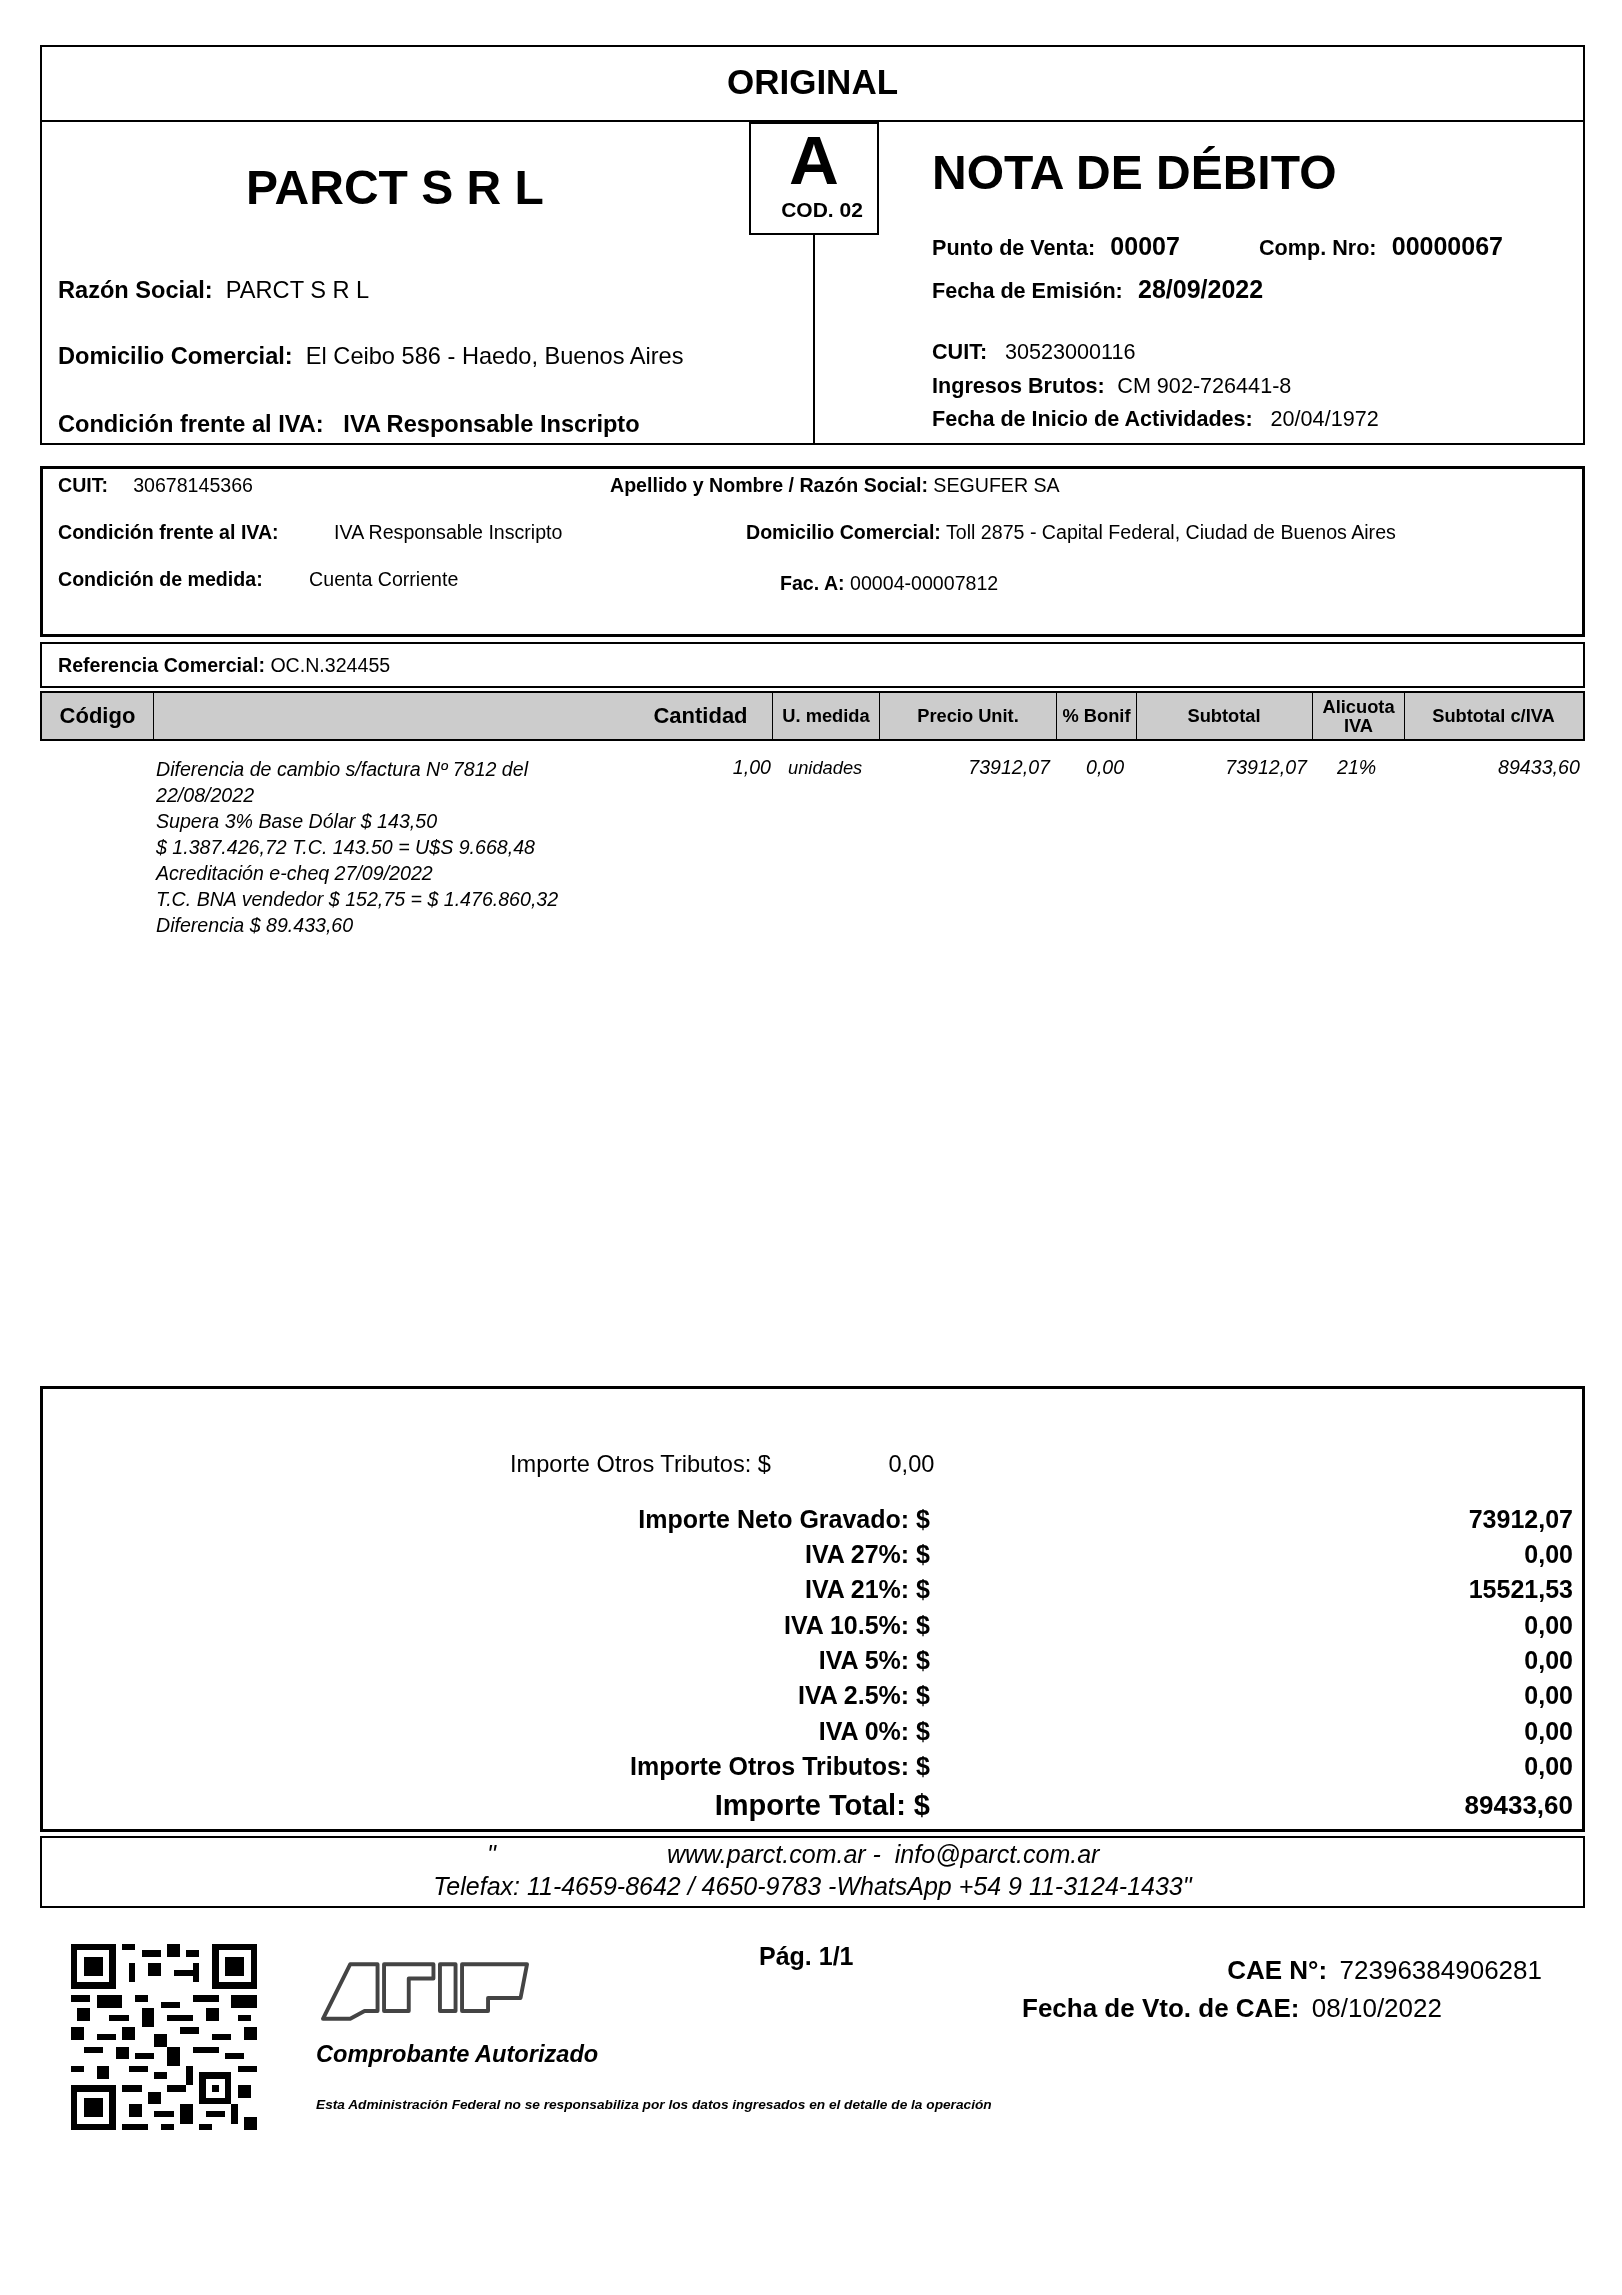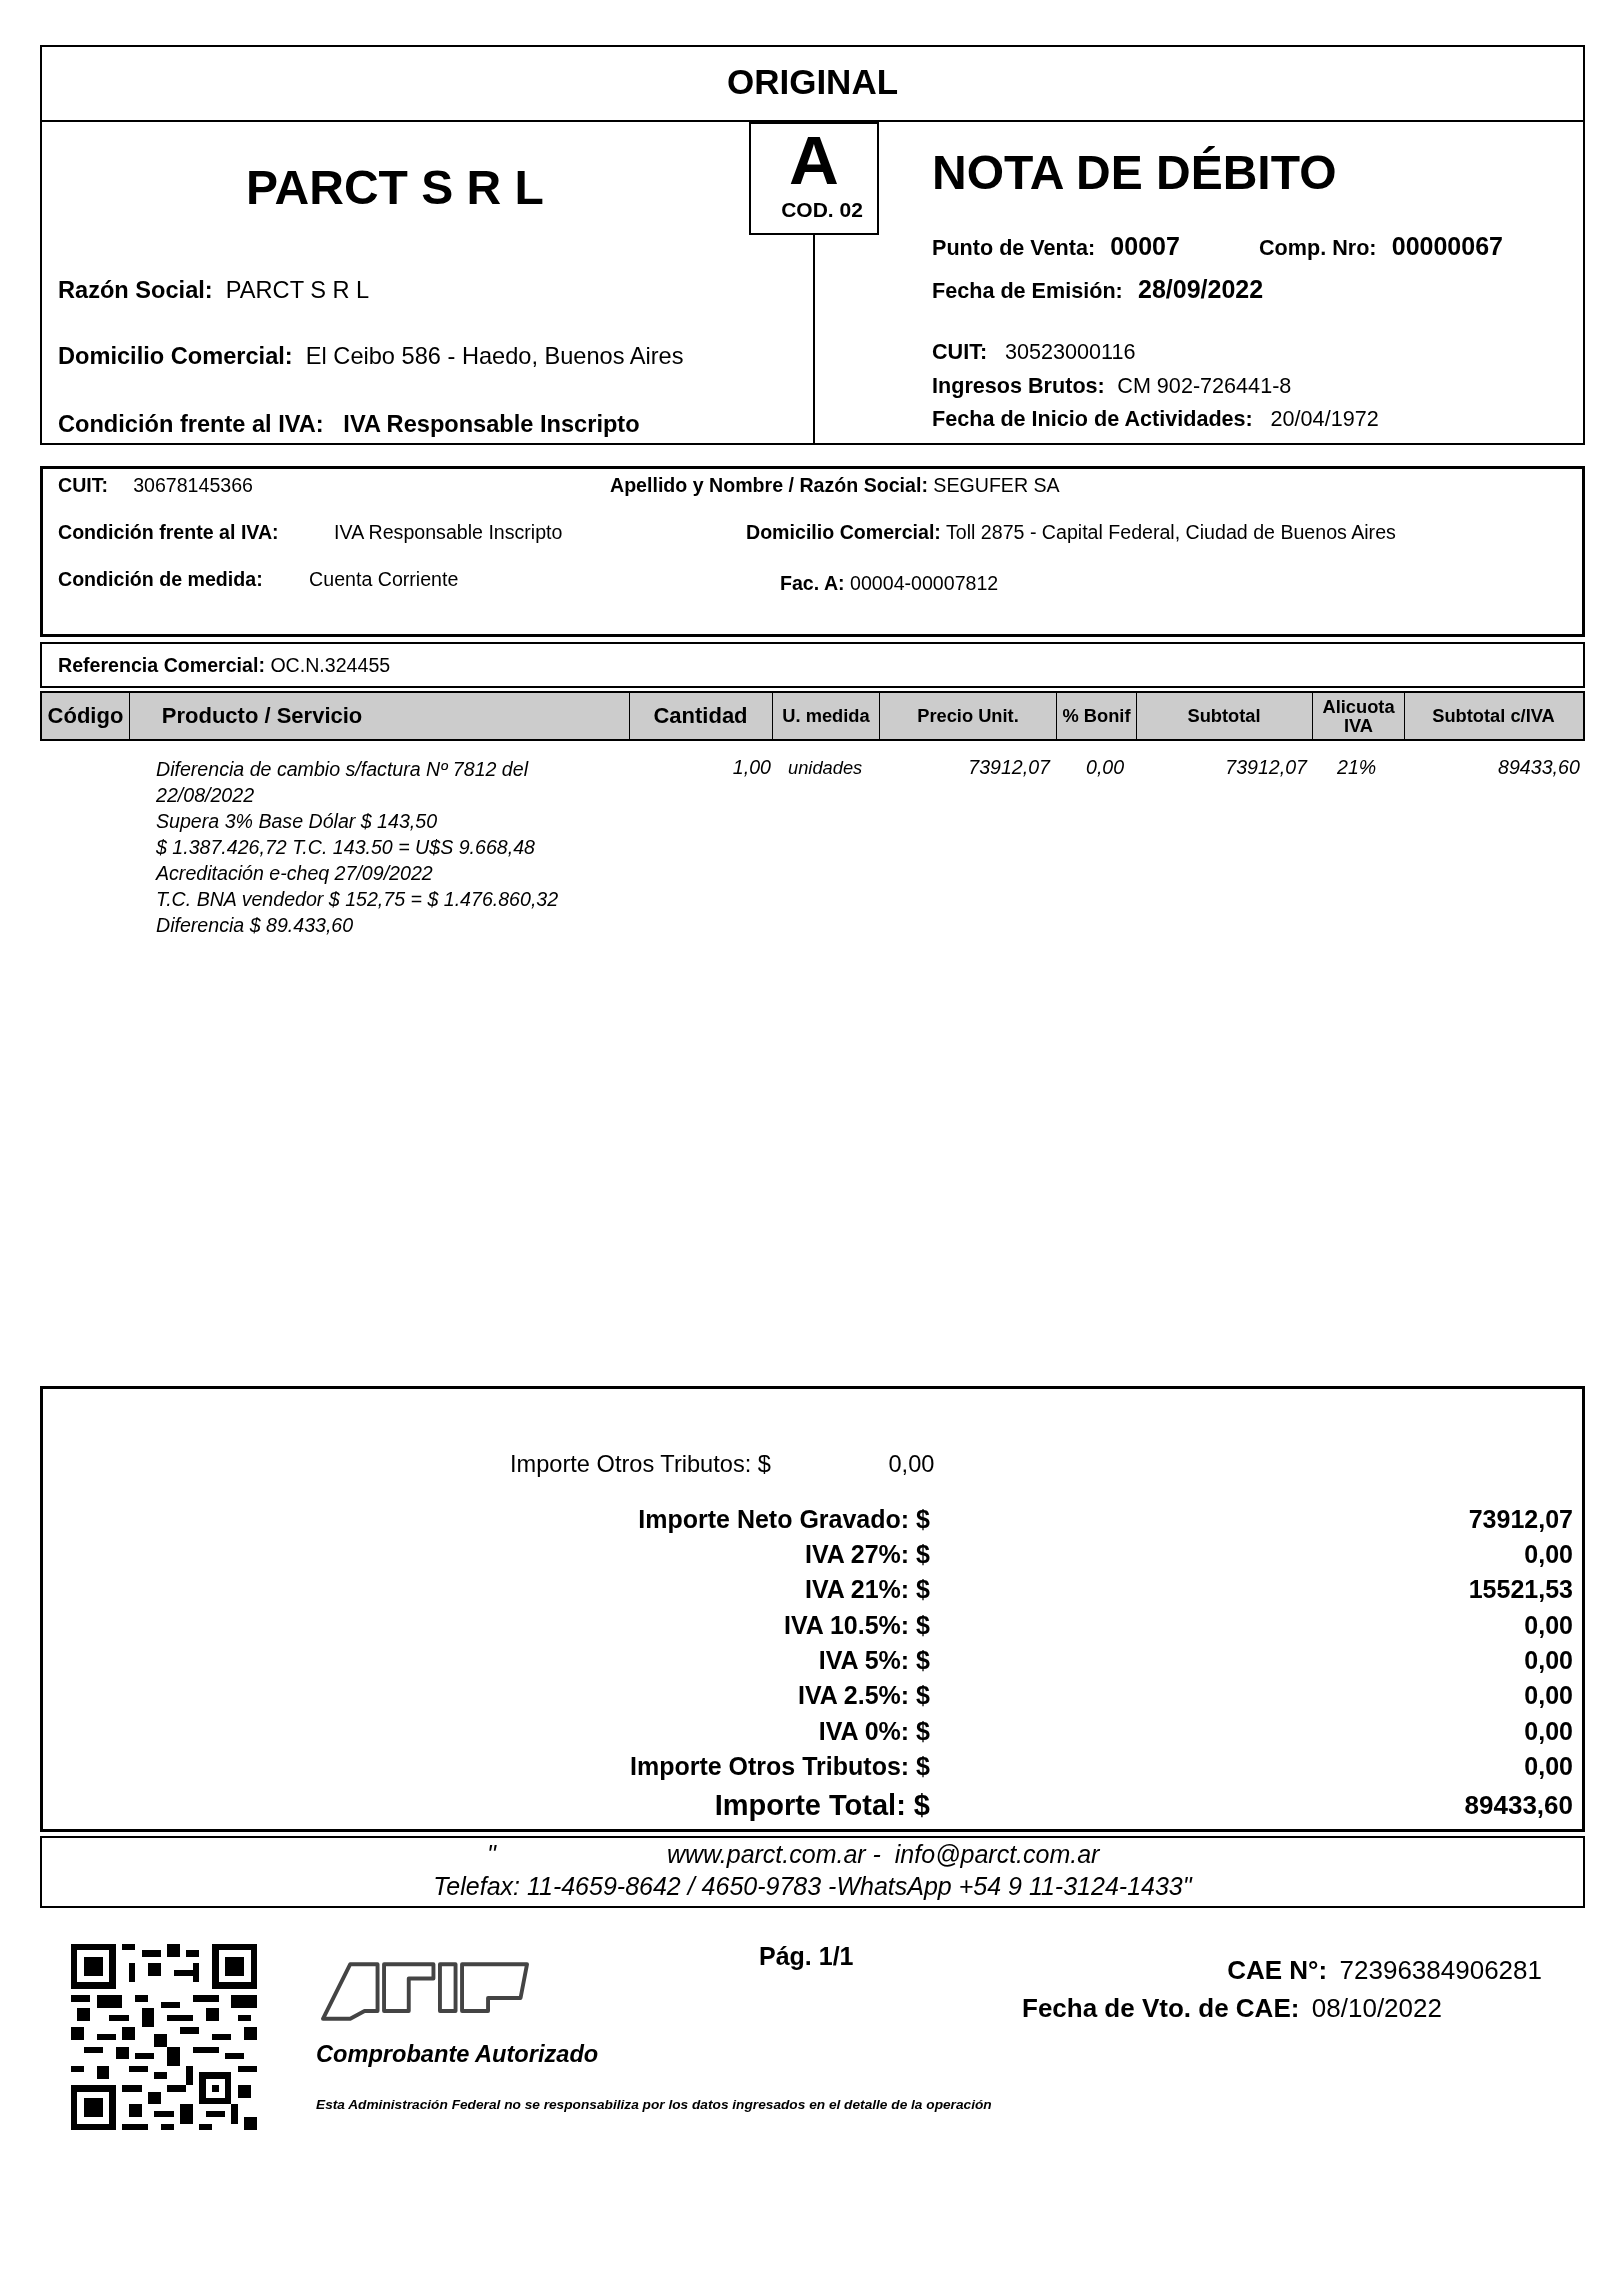--- a/index.html
+++ b/index.html
@@ -96,22 +96,21 @@
   <span>00004-00007812</span>
 </div>
 
 <div class="box" style="left:40px;top:642px;width:1545px;height:46px;"></div>
 <div class="row" style="left:58px;top:654px;font-size:19.6px;">
   <span class="lbl">Referencia Comercial:</span>
   <span>OC.N.324455</span>
 </div>
 
 <div class="abs" style="left:40px;top:691px;width:1545px;height:50px;background:#cccccc;border:2px solid #000;box-sizing:border-box;">
-  <div class="th" style="left:0;width:88px;font-size:22px;">Código</div>
-  <div class="th" style="left:110px;width:478px;justify-content:flex-start;padding-left:9.8px;font-size:22px;">Producto / Servicio</div>
+  <div class="th" style="left:0;width:112px;font-size:22px;">Código</div>
   <div class="th" style="left:587px;width:144px;font-size:22px;">Cantidad</div>
   <div class="th" style="left:731px;width:107px;font-size:18.3px;">U. medida</div>
   <div class="th" style="left:838px;width:177px;font-size:18.3px;">Precio Unit.</div>
   <div class="th" style="left:1015px;width:80px;font-size:18.3px;">% Bonif</div>
   <div class="th" style="left:1094px;width:177px;font-size:18.3px;">Subtotal</div>
   <div class="th" style="left:1271px;width:92px;font-size:18.3px;padding:0 13px;">Alicuota IVA</div>
   <div class="th" style="left:1363px;width:177px;border-right:none;font-size:18.3px;">Subtotal c/IVA</div>
 </div>
 
 <div class="abs" style="left:40px;top:756px;width:1545px;height:183px;font-style:italic;">

